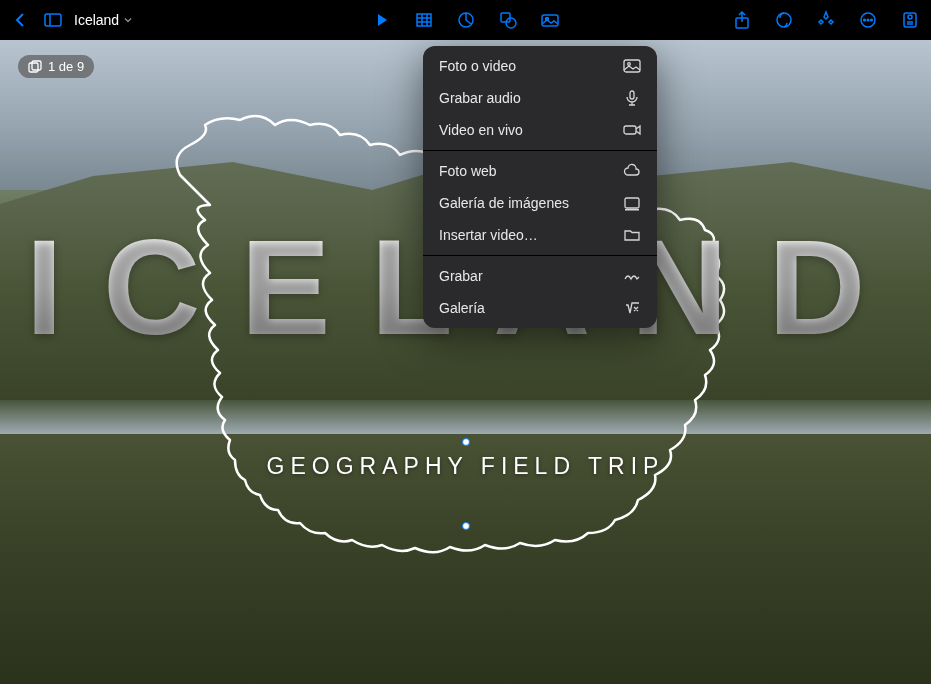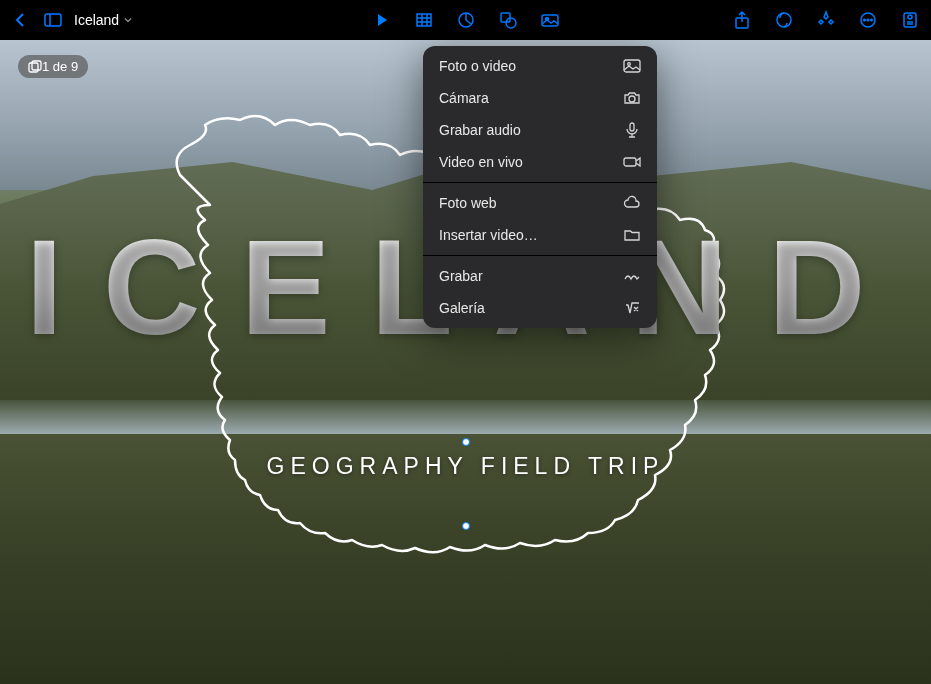--- a/index.html
+++ b/index.html
@@ -115,21 +115,21 @@
     }
     .slide-counter {
       position: absolute;
       top: 55px;
       left: 18px;
       background: rgba(90, 90, 90, 0.7);
       border-radius: 14px;
       padding: 4px 10px;
       display: flex;
       align-items: center;
-      gap: 0;
+      gap: 6px;
       color: #fff;
       font-size: 13px;
     }
     .iceland-outline {
       position: absolute;
       top: 45px;
       left: 130px;
       width: 680px;
       height: 480px;
       pointer-events: none;
@@ -359,29 +359,20 @@
       <span>Foto o video</span>
       <span class="menu-icon">
         <svg viewBox="0 0 18 18" fill="none" stroke="#e8e8e8" stroke-width="1.3">
             <rect x="1" y="3" width="16" height="12" rx="2"></rect>
             <circle cx="6" cy="7" r="1.3"></circle>
             <path d="M1 13 L6 9 L10 12 L13 10 L17 13"></path>
           </svg>
       </span>
     </div>
     <div class="menu-item">
-      <span>Cámara</span>
-      <span class="menu-icon">
-        <svg viewBox="0 0 18 18" fill="none" stroke="#e8e8e8" stroke-width="1.3">
-            <path d="M2 6 L5 6 L6.5 4 L11.5 4 L13 6 L16 6 L16 14 L2 14 Z"></path>
-            <circle cx="9" cy="10" r="3"></circle>
-          </svg>
-      </span>
-    </div>
-    <div class="menu-item">
       <span>Grabar audio</span>
       <span class="menu-icon">
         <svg viewBox="0 0 18 18" fill="none" stroke="#e8e8e8" stroke-width="1.3">
             <rect x="7" y="2" width="4" height="8" rx="2"></rect>
             <path d="M4 8 A5 5 0 0 0 14 8 M9 13 L9 16 M6 16 L12 16"></path>
           </svg>
       </span>
     </div>
     <div class="menu-item">
       <span>Video en vivo</span>
@@ -397,20 +388,29 @@
   <div class="menu-group">
     <div class="menu-item">
       <span>Foto web</span>
       <span class="menu-icon">
         <svg viewBox="0 0 18 18" fill="none" stroke="#e8e8e8" stroke-width="1.3">
             <path d="M5 13 A3.5 3.5 0 0 1 5 6 A4 4 0 0 1 13 7 A3 3 0 0 1 13 13 Z"></path>
           </svg>
       </span>
     </div>
     <div class="menu-item">
+      <span>Galería de imágenes</span>
+      <span class="menu-icon">
+        <svg viewBox="0 0 18 18" fill="none" stroke="#e8e8e8" stroke-width="1.3">
+            <rect x="2" y="4" width="14" height="10" rx="1.5"></rect>
+            <rect x="2" y="15" width="14" height="1.5" fill="#e8e8e8" stroke="none"></rect>
+          </svg>
+      </span>
+    </div>
+    <div class="menu-item">
       <span>Insertar video…</span>
       <span class="menu-icon">
         <svg viewBox="0 0 18 18" fill="none" stroke="#e8e8e8" stroke-width="1.3">
             <path d="M2 5 L2 14 L16 14 L16 6.5 L9 6.5 L7.5 5 Z"></path>
           </svg>
       </span>
     </div>
   </div>
 
   <div class="menu-group">

